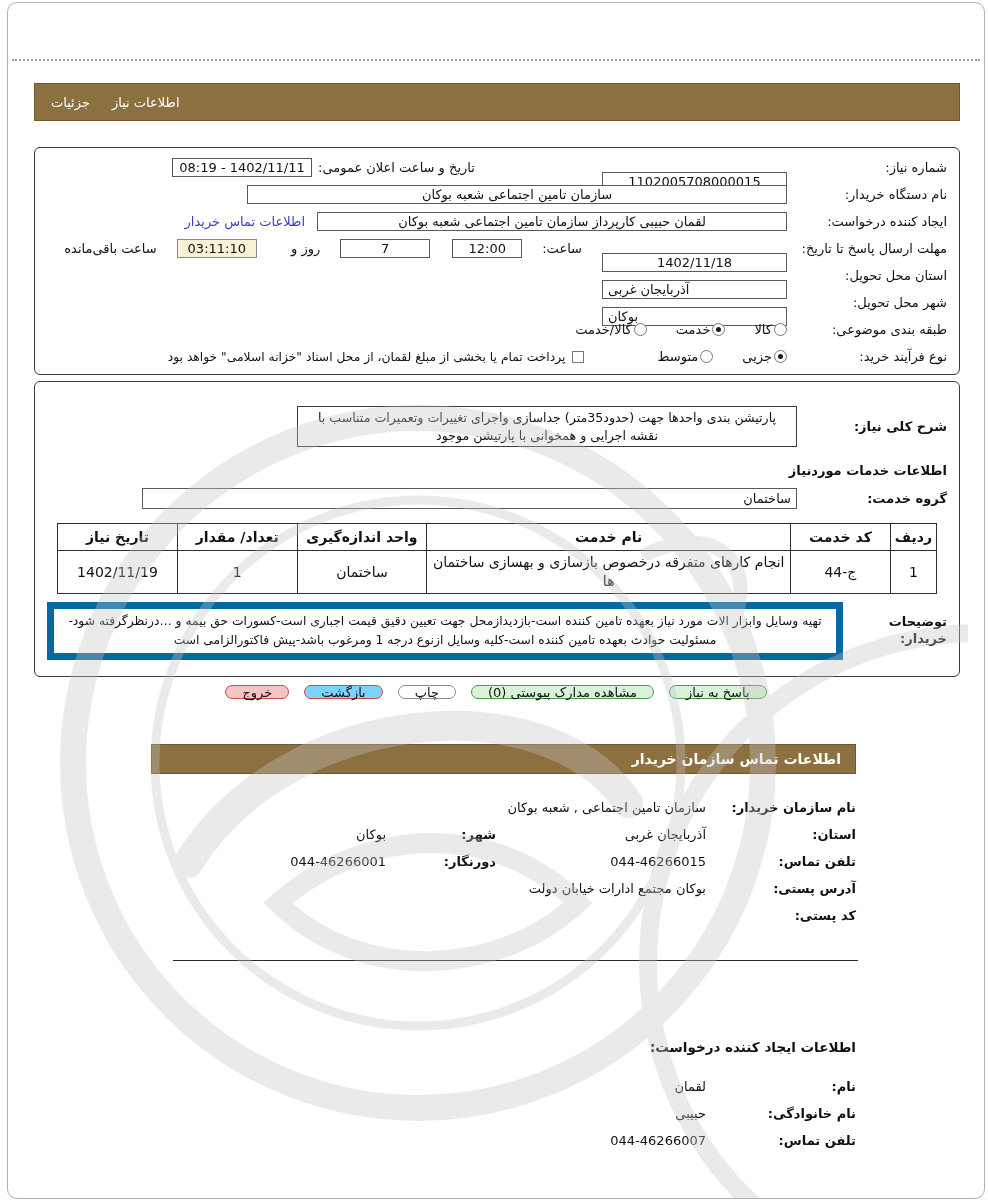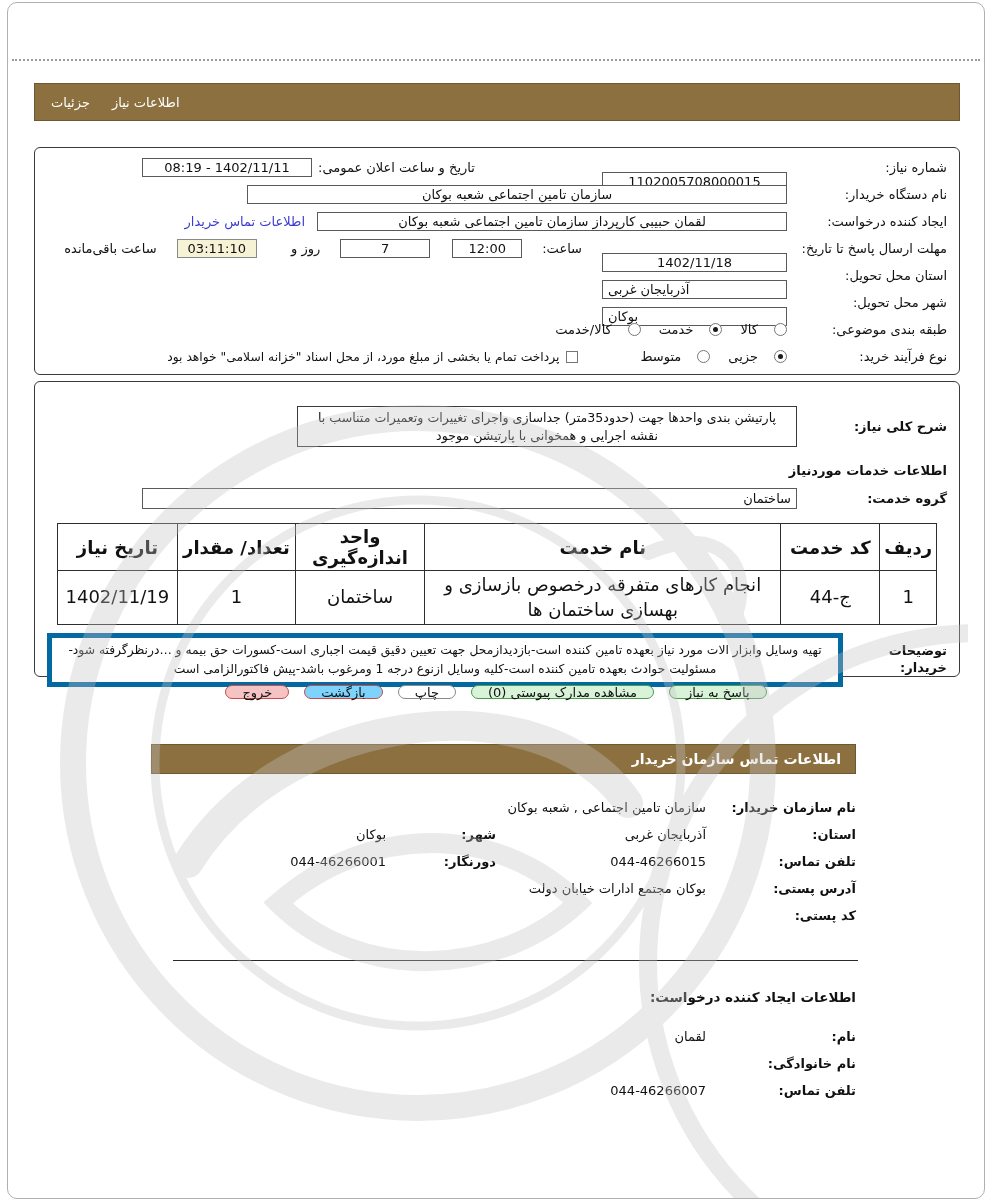--- a/index.html
+++ b/index.html
@@ -33,60 +33,60 @@
   .flabel.announce { width: 290px; text-align: left; padding-left: 6px; }
 
   .input {
     border: 1px solid #5a5a5a; height: 19px; background: #fff; flex: none;
     display: flex; align-items: center; padding: 0 5px; font-size: 13px; overflow: hidden; white-space: nowrap;
   }
   .input.center { justify-content: center; }
   .input.right  { justify-content: flex-start; }
   .input.left   { justify-content: flex-end; }
   .w185 { width: 185px; margin-top: 28px; } .w540 { width: 540px; } .w470 { width: 470px; }
-  .w170 { width: 170px; } .w70 { width: 70px; } .w90 { width: 90px; }
+  .w170 { width: 140px; } .w70 { width: 70px; } .w90 { width: 90px; }
 
   .ltr { direction: ltr; unicode-bidi: isolate; }
 
   .link { color: #3b3bd0; margin-right: 12px; cursor: pointer; white-space: nowrap; }
 
   .inline-label { margin: 0 20px; white-space: nowrap; }
   .remaining {
     background: #f6f2d6; border: 1px solid #8a8a8a; height: 19px;
     display: flex; align-items: center; padding: 0 10px; margin-right: 14px;
   }
 
   .radio { width: 13px; height: 13px; border: 1px solid #767676; border-radius: 50%; background: #fff; position: relative; flex: none; }
   .radio.checked::after { content: ""; position: absolute; inset: 3px; background: #1c1c1c; border-radius: 50%; }
   .checkbox { width: 12px; height: 12px; border: 1px solid #767676; background: #fff; flex: none; }
-  .rgroup { display: flex; align-items: center; gap: 16px; margin-left: 18px; }
+  .rgroup { display: flex; align-items: center; gap: 2px; margin-left: 29px; }
   .chkgroup { display: flex; align-items: center; gap: 7px; margin-right: 44px; }
   .small-note { font-size: 12.3px; white-space: nowrap; }
 
   .srow { display: flex; align-items: center; padding: 0 12px; }
   .slabel { width: 150px; font-weight: bold; text-align: right; flex: none; }
   .descrow { margin-top: 24px; align-items: center; }
   .descbox {
     width: 500px; min-height: 40px; border: 1px solid #3a3a3a; background: #fff;
     display: flex; align-items: center; justify-content: center; text-align: center;
     padding: 2px 10px; font-size: 12.6px; line-height: 1.4;
   }
   .heading { margin-top: 16px; padding: 0 12px; font-weight: bold; text-align: right; }
   .grouprow { margin-top: 10px; }
   .groupinput { width: 655px; height: 21px; }
 
   table.svc-table { width: 880px; margin: 14px auto 0; border-collapse: collapse; direction: rtl; }
-  table.svc-table th, table.svc-table td { border: 1px solid #2e2e2e; text-align: center; vertical-align: middle; font-size: 18px; padding: 2px 4px; background: #fff; }
+  table.svc-table th, table.svc-table td { border: 1px solid #2e2e2e; text-align: center; vertical-align: middle; font-size: 14px; padding: 2px 4px; background: #fff; }
   table.svc-table th { height: 27px; font-weight: bold; }
   table.svc-table td { height: 40px; line-height: 1.35; }
 
   .notesrow { margin-top: 8px; align-items: center; }
   .noteslabel { width: 100px; white-space: pre-line; line-height: 1.3; }
   .notesbox {
-    flex: 1; min-height: 50px; border: 5px solid #0369a1; background: #fff;
+    flex: 1; min-height: 50px; border: 7px solid #0369a1; background: #fff;
     display: flex; align-items: center; justify-content: center; text-align: center;
     padding: 3px 10px; font-size: 12.3px; line-height: 1.55; margin-right: 4px;
   }
 
   .buttons { position: absolute; top: 682px; left: 0; right: 0; display: flex; justify-content: center; gap: 15px; direction: rtl; }
   .btn { height: 14px; display: flex; align-items: center; padding: 0 16px; border-radius: 9px; font-size: 13px; cursor: pointer; white-space: nowrap; }
   .btn-green { background: #d9f3d9; border: 1px solid #4c9a4c; }
   .btn-plain { background: #ffffff; border: 1px solid #8a8a8a; }
   .btn-pink-light { background: #7dd3fc; border: 1px solid #cc4b4b; }
   .btn-pink { background: #f5c3c3; border: 1px solid #cc4b4b; }
@@ -101,21 +101,21 @@
   .contact { position: absolute; top: 779px; left: 143px; width: 705px; direction: rtl; }
   .crow { display: flex; align-items: center; height: 18px; margin-top: 9px; font-size: 13px; }
   .crow.first { margin-top: 16px; }
   .clabel { width: 150px; font-weight: bold; text-align: right; flex: none; }
   .clabel2 { width: 110px; font-weight: bold; text-align: right; flex: none; }
   .cvalue { width: 210px; text-align: right; flex: none; padding-left: 10px; }
   .cvalue-wide { flex: 1; text-align: right; }
 
   .divider { position: absolute; top: 957px; left: 165px; width: 685px; border-top: 1px solid #2a2a2a; }
 
-  .creator { position: absolute; top: 976px; left: 143px; width: 705px; direction: rtl; }
+  .creator { position: absolute; top: 1026px; left: 143px; width: 705px; direction: rtl; }
   .creator-title { font-weight: bold; text-align: right; margin-top: 10px; font-size: 13.5px; }
   .creator .crow.first { margin-top: 22px; }
 
   .watermark { position: absolute; top: 320px; left: 20px; z-index: 60; pointer-events: none; opacity: 0.35; }
 </style>
 </head>
 <body>
 
 <div class="page">
 
@@ -200,21 +200,21 @@
       <div class="rgroup">
         <span class="radio checked"></span>
         <span>جزیی</span>
       </div>
       <div class="rgroup">
         <span class="radio"></span>
         <span>متوسط</span>
       </div>
       <div class="chkgroup">
         <span class="checkbox"></span>
-        <span class="small-note">پرداخت تمام یا بخشی از مبلغ مورد، از محل اسناد "خزانه اسلامی" خواهد بود</span>
+        <span class="small-note">پرداخت تمام یا بخشی از مبلغ لقمان، از محل اسناد "خزانه اسلامی" خواهد بود</span>
       </div>
     </div>
   </div>
 
   <div class="panel box2">
 
     <div class="srow descrow">
       <div class="slabel">شرح کلی نیاز:</div>
       <div class="descbox">پارتیشن بندی واحدها جهت (حدود35متر) جداسازی واجرای تغییرات وتعمیرات متناسب با نقشه اجرایی و همخوانی با پارتیشن موجود</div>
     </div>
@@ -305,20 +305,21 @@
   <div class="divider"></div>
 
   <div class="creator">
     <div class="creator-title">اطلاعات ایجاد کننده درخواست:</div>
     <div class="crow first">
       <div class="clabel">نام:</div>
       <div class="cvalue-wide">لقمان</div>
     </div>
     <div class="crow">
       <div class="clabel">نام خانوادگی:</div>
+      <div class="cvalue-wide">حبیبی</div>
     </div>
     <div class="crow">
       <div class="clabel">تلفن تماس:</div>
       <div class="cvalue-wide"><span class="ltr">044-46266007</span></div>
     </div>
   </div>
 
   <svg class="watermark" width="940" height="880" viewBox="0 0 940 880">
     <g fill="none" stroke="#c4c4c4">
       <circle cx="390" cy="440" r="345" stroke-width="26"></circle>

